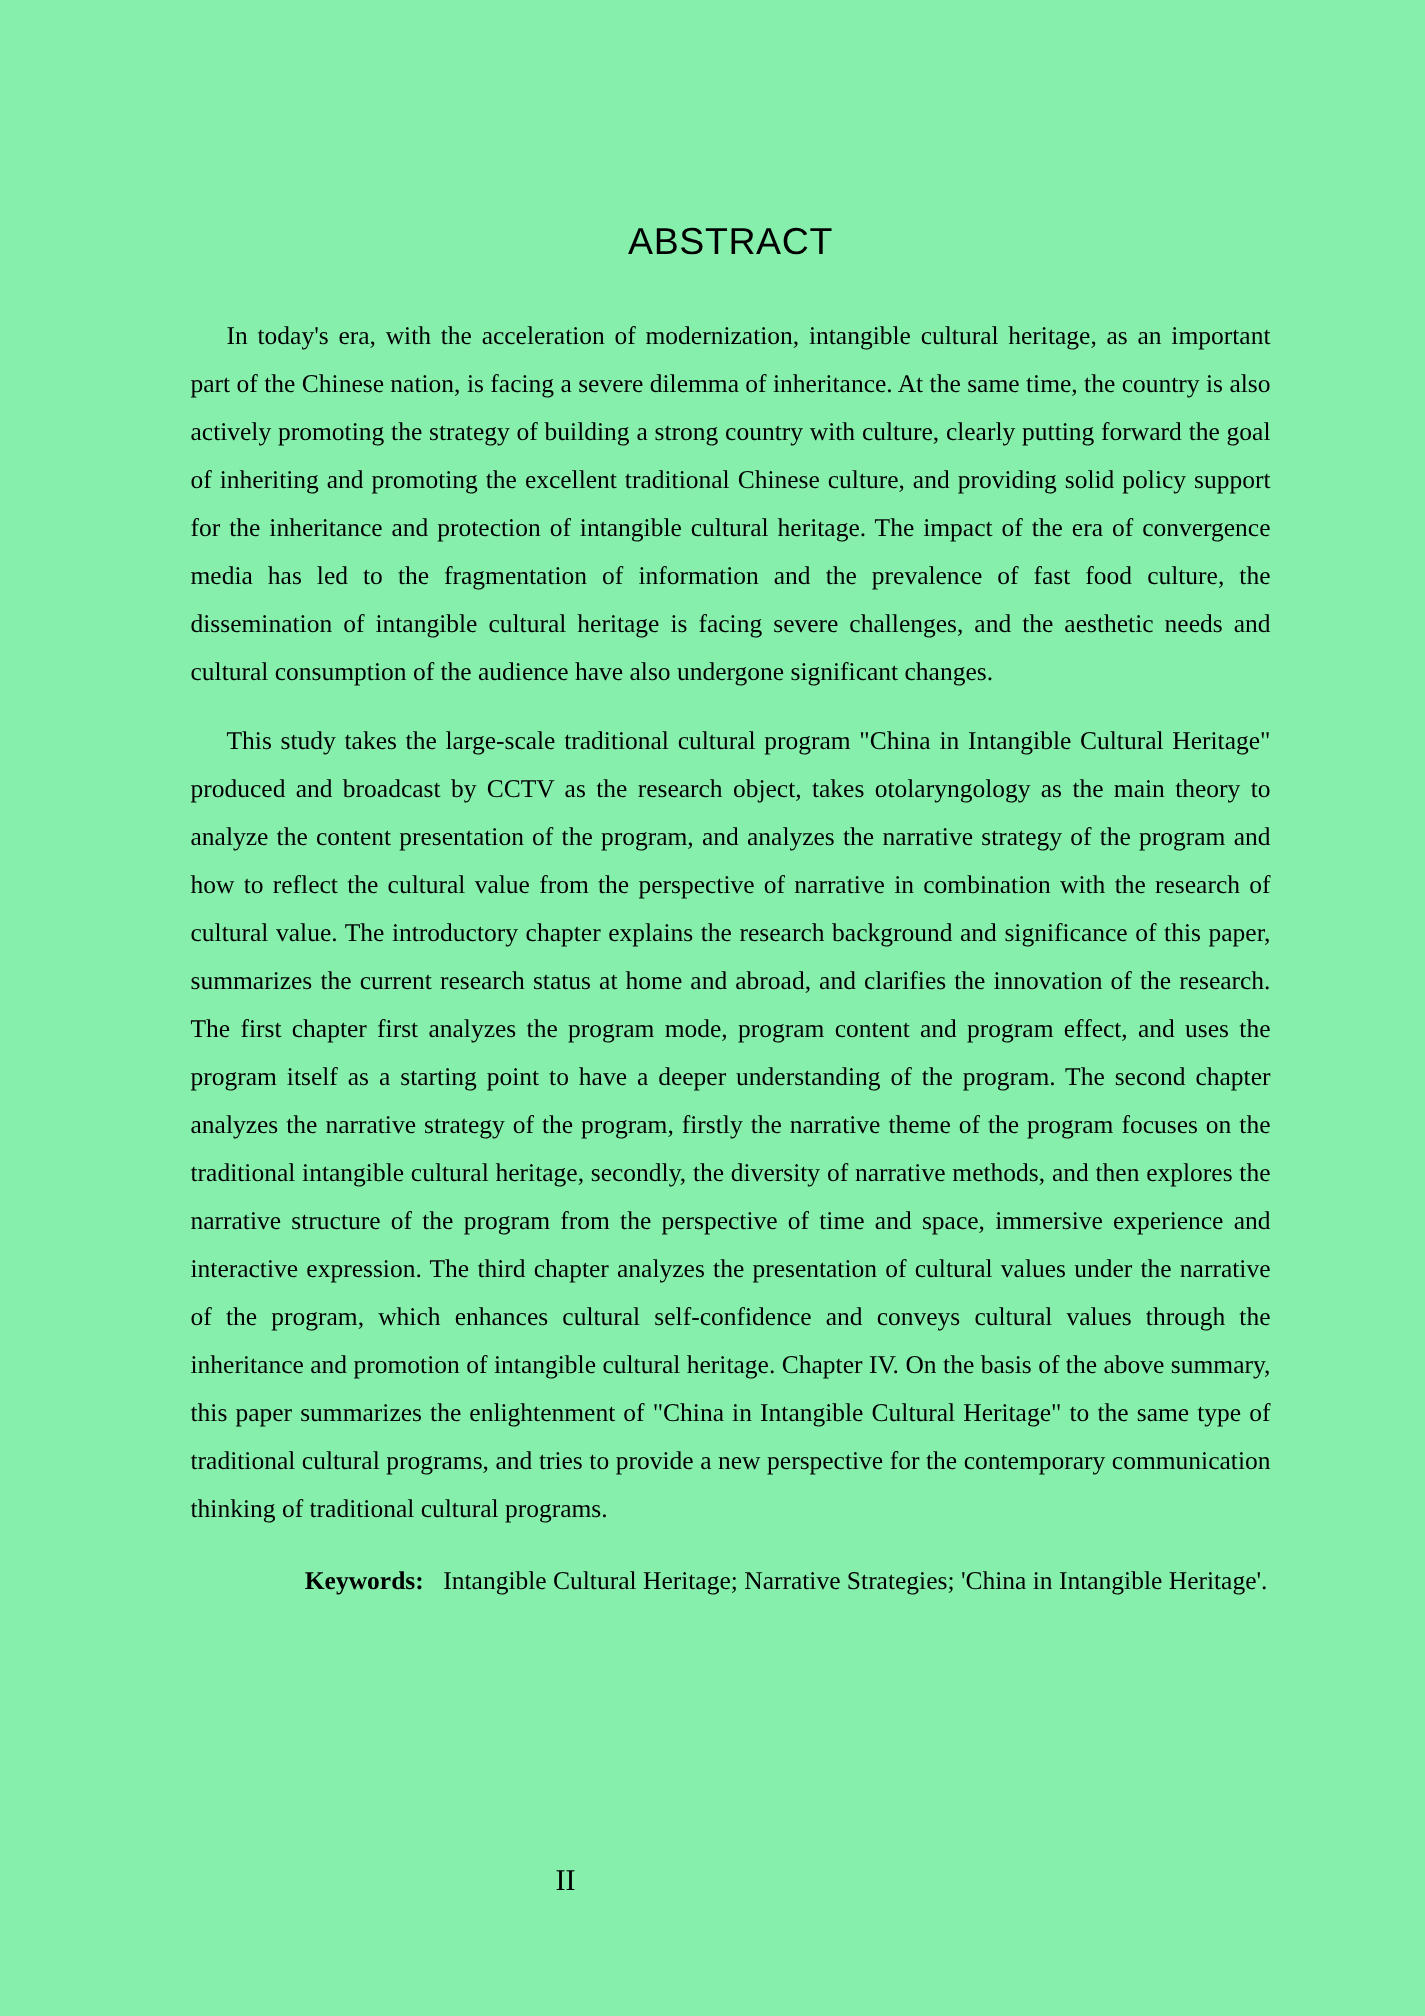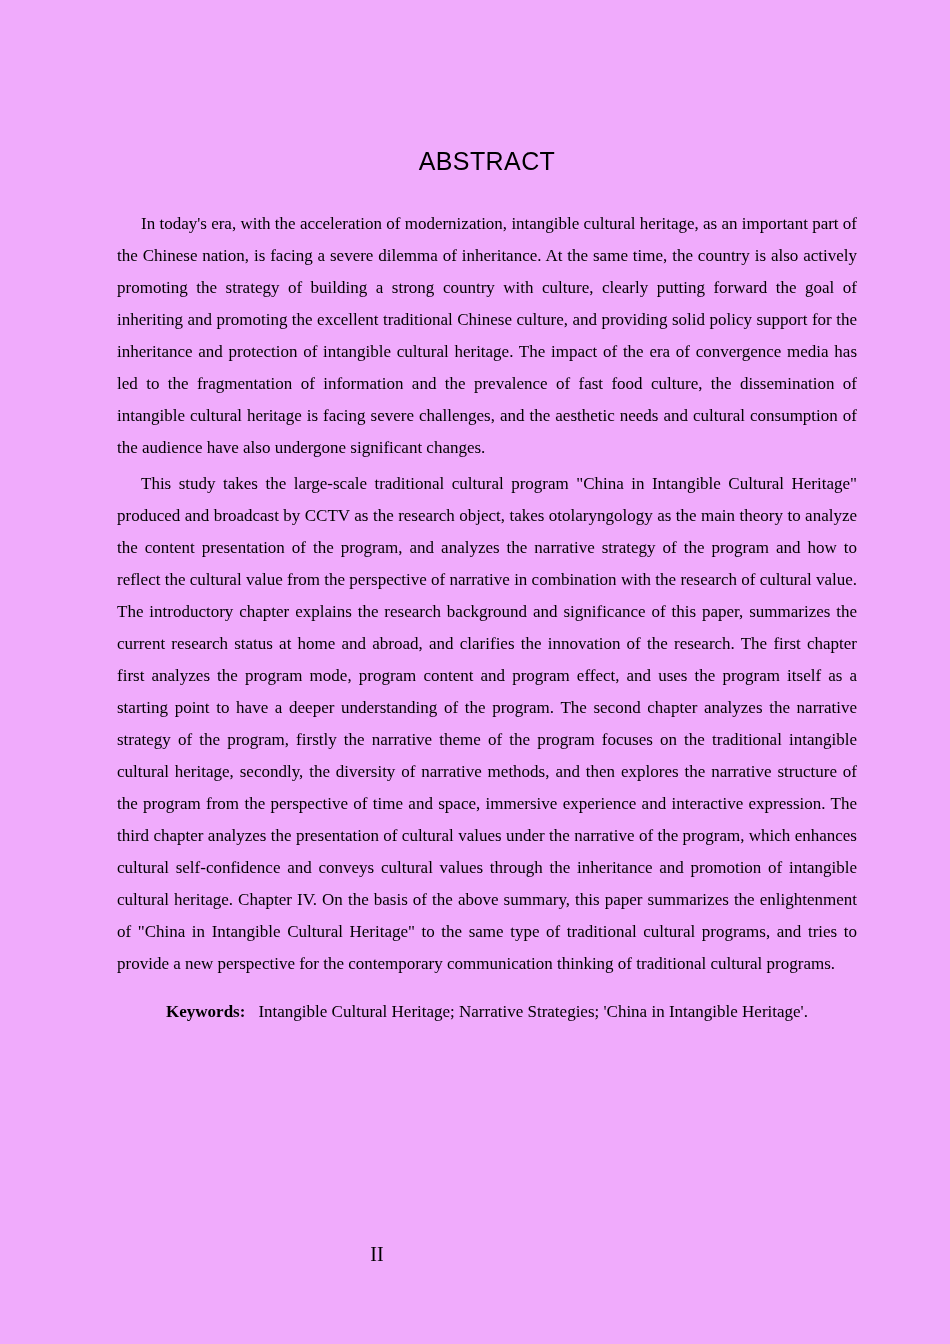--- a/index.html
+++ b/index.html
@@ -10,54 +10,54 @@
   body {
     width: 950px;
     height: 1344px;
     position: relative;
     overflow: hidden;
   }
   .page {
     position: relative;
     width: 950px;
     height: 1344px;
-    background: #f0abfc;
+    background: #86efac;
     color: #000000;
   }
   .content {
     position: absolute;
     left: 113px;
     top: 145px;
     width: 748px;
   }
   .doc-title {
     margin: 0 0 31px 0;
     font-family: "Liberation Sans", sans-serif;
     font-size: 25px;
     font-weight: 400;
     line-height: 32px;
     text-align: center;
     letter-spacing: 0.4px;
     color: #000000;
   }
   .para {
-    margin: 4px;
+    margin: 14px;
     font-family: "Liberation Serif", serif;
     font-size: 17px;
     line-height: 32px;
     text-align: justify;
     text-indent: 24px;
     color: #000000;
   }
   .keywords {
     margin: 16px;
     font-family: "Liberation Serif", serif;
     font-size: 17px;
     line-height: 32px;
-    text-align: center;
+    text-align: right;
     color: #000000;
   }
   .kw-label {
     font-weight: 700;
   }
   .kw-sep {
     font-weight: 700;
     margin-right: 13px;
   }
   .page-number {

